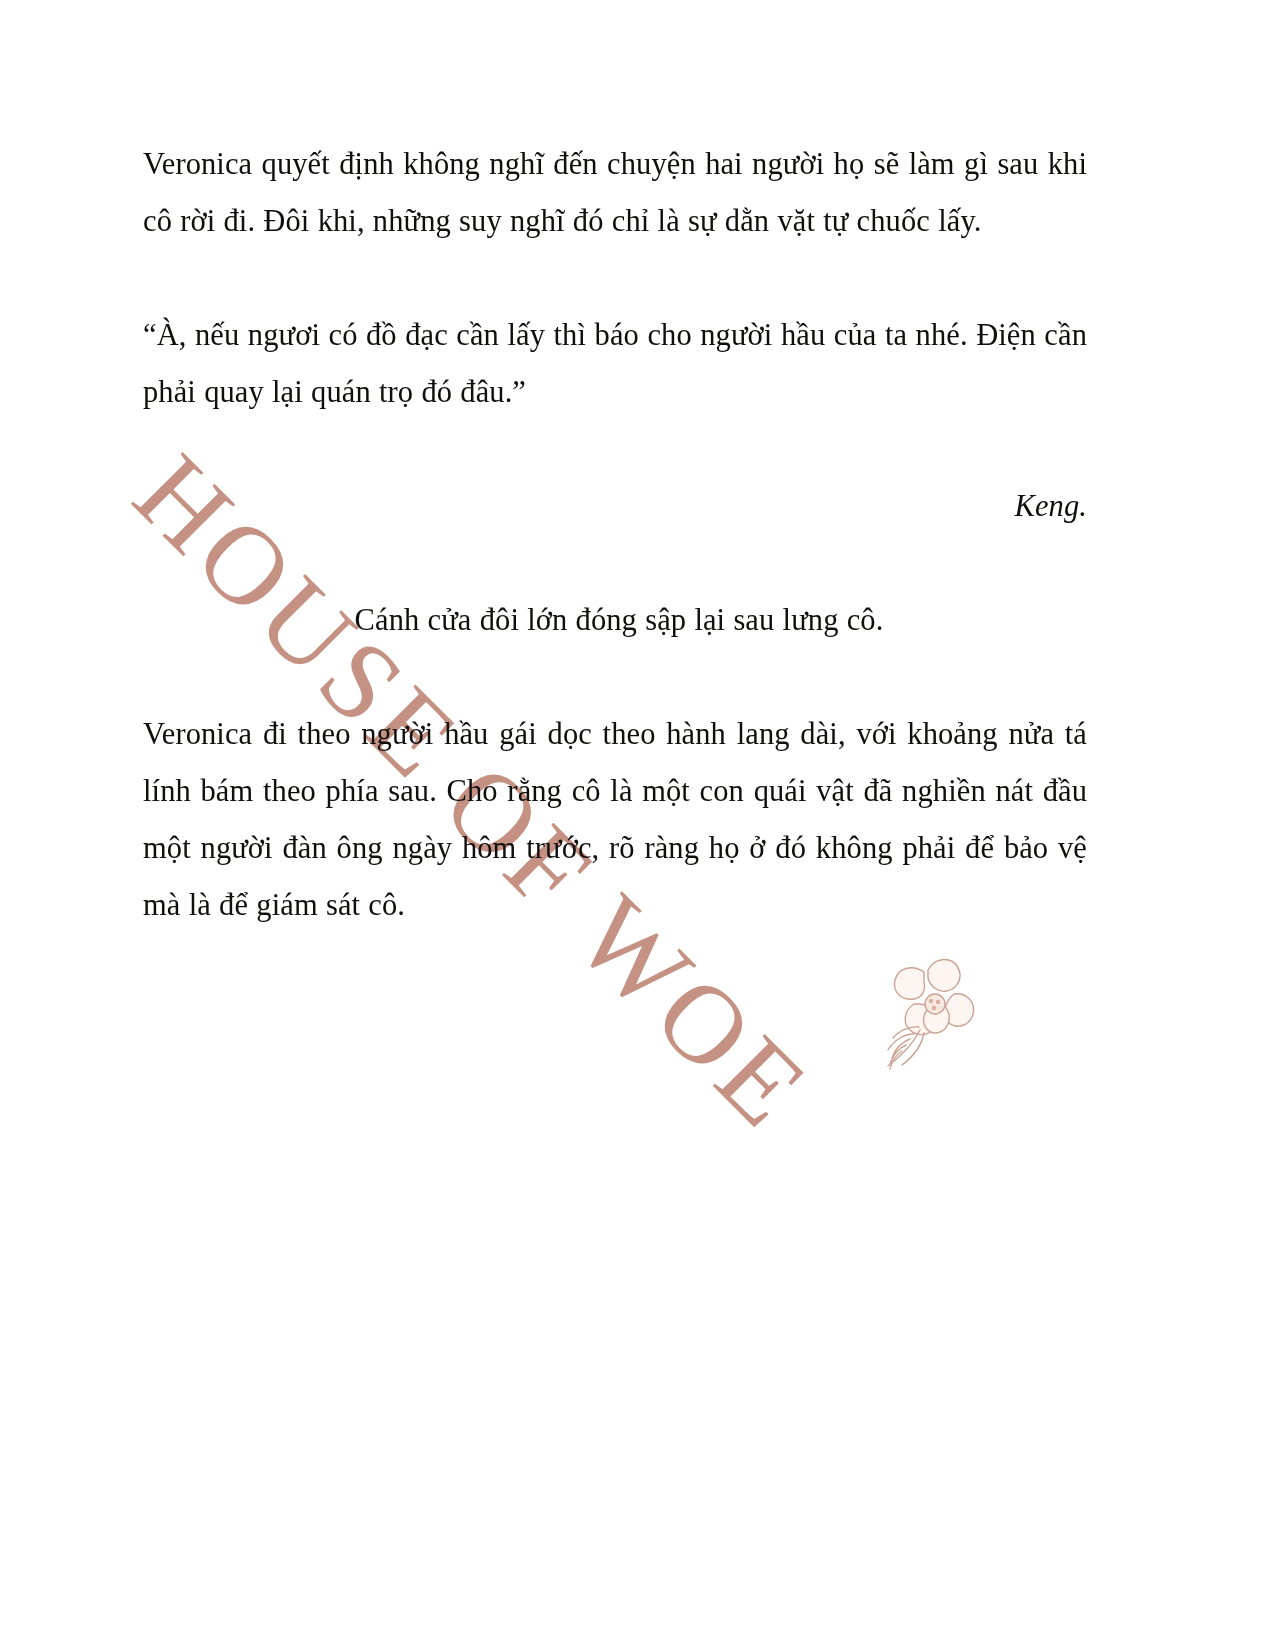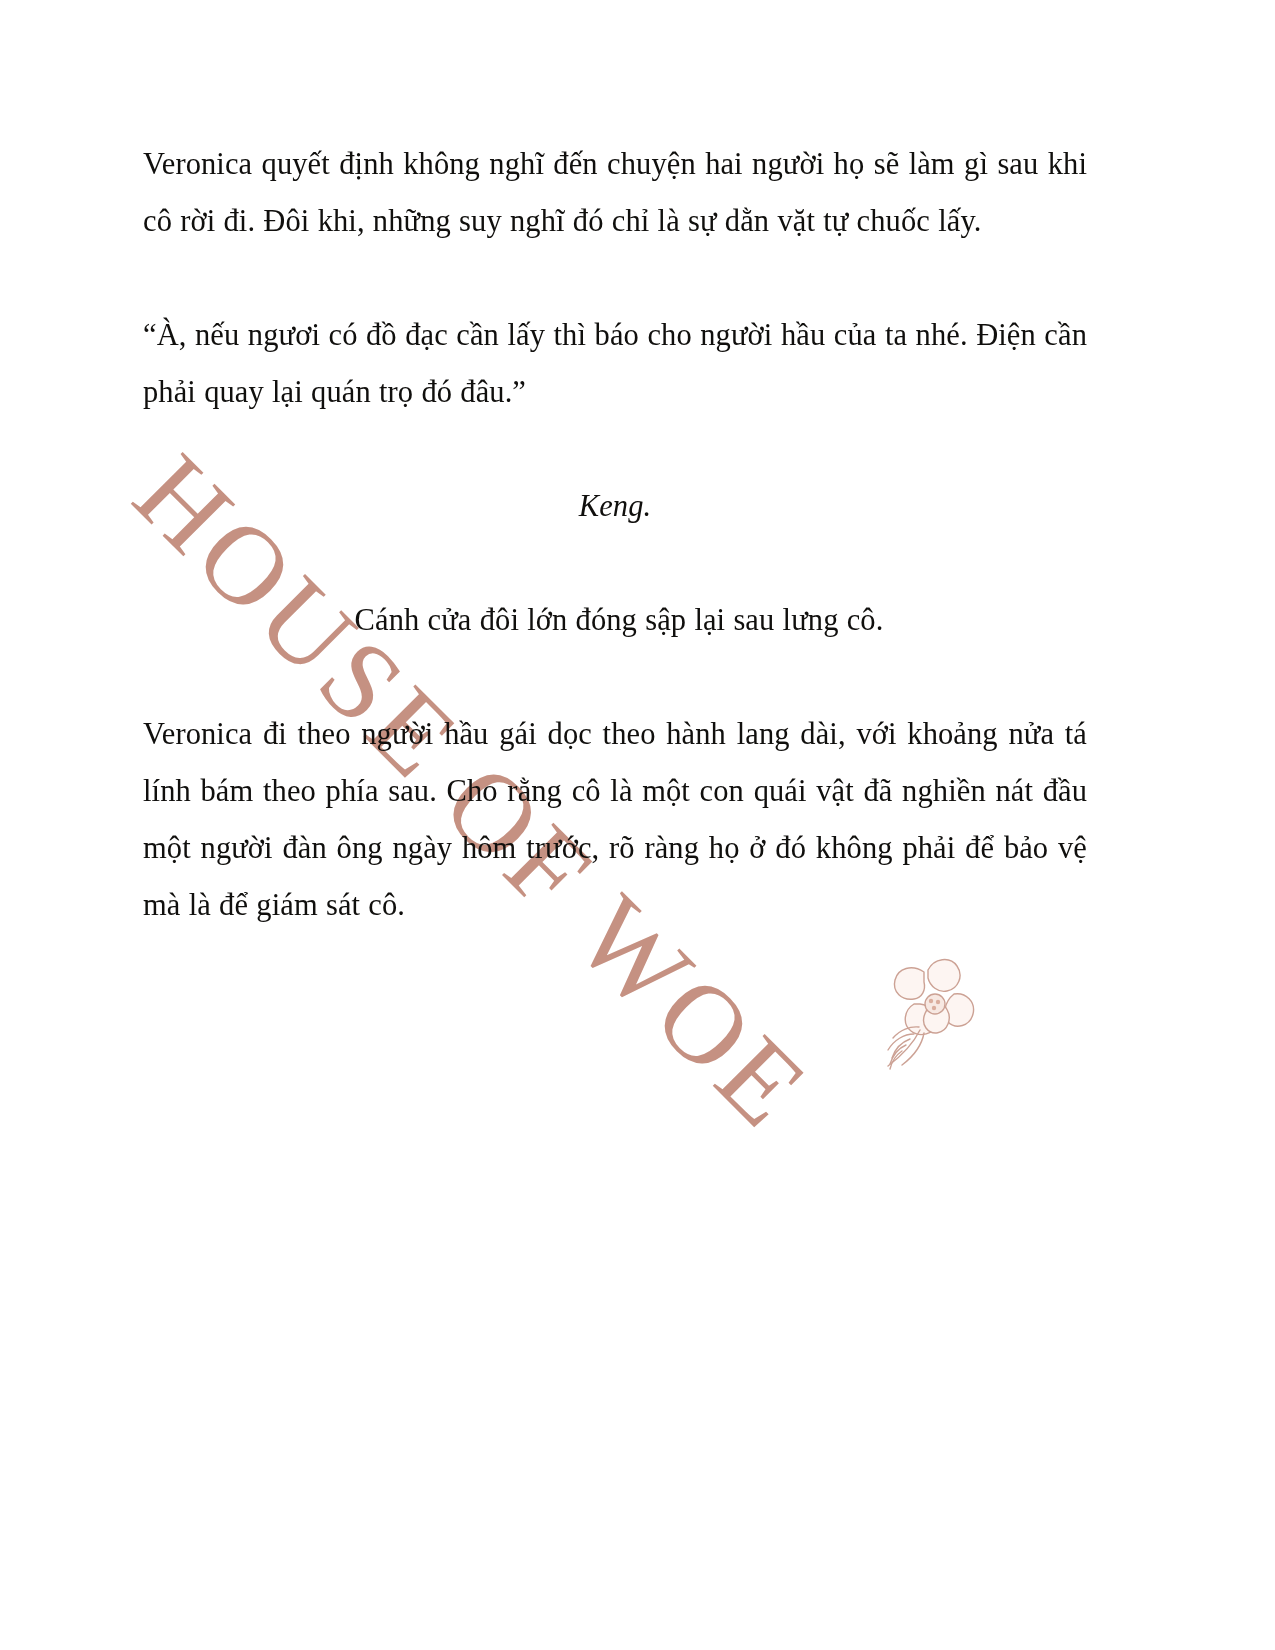--- a/index.html
+++ b/index.html
@@ -65,21 +65,21 @@
     line-height: 57px;
     color: #100f0d;
     text-align: justify;
     text-justify: inter-word;
     margin: 0 0 57px 0;
     letter-spacing: 0.1px;
     word-spacing: 0.5px;
   }
   .para.italic {
     font-style: italic;
-    text-align: center;
+    text-align: right;
   }
   .para.nojustify {
     text-align: center;
     margin-left: 8px;
   }
   .para:last-child { margin-bottom: 0; }
 </style>
 </head>
 <body>
 

